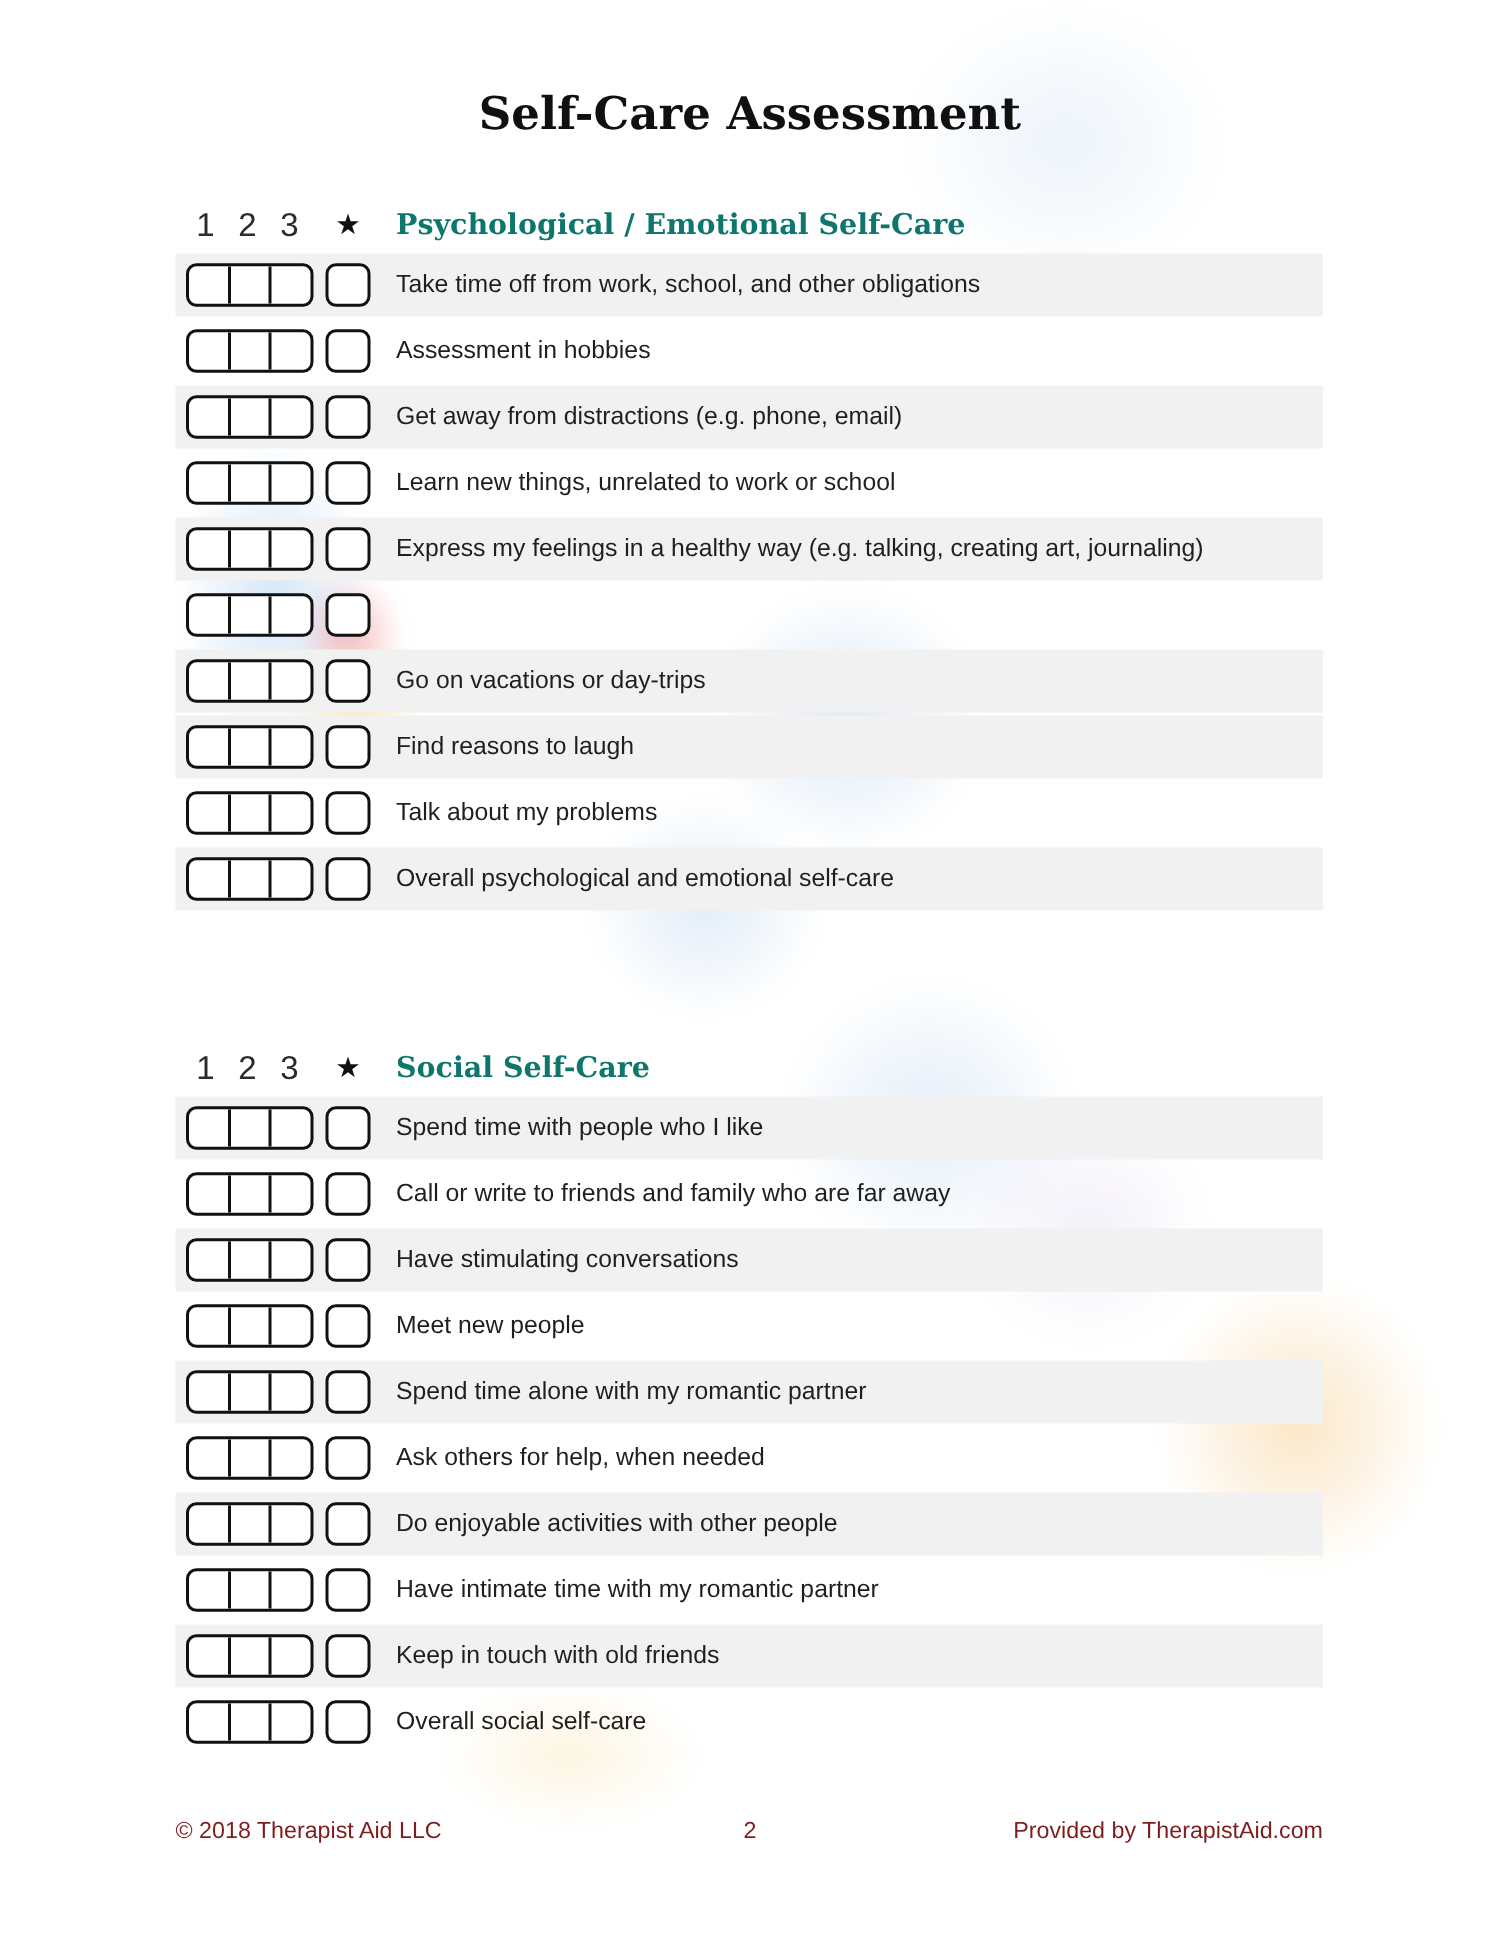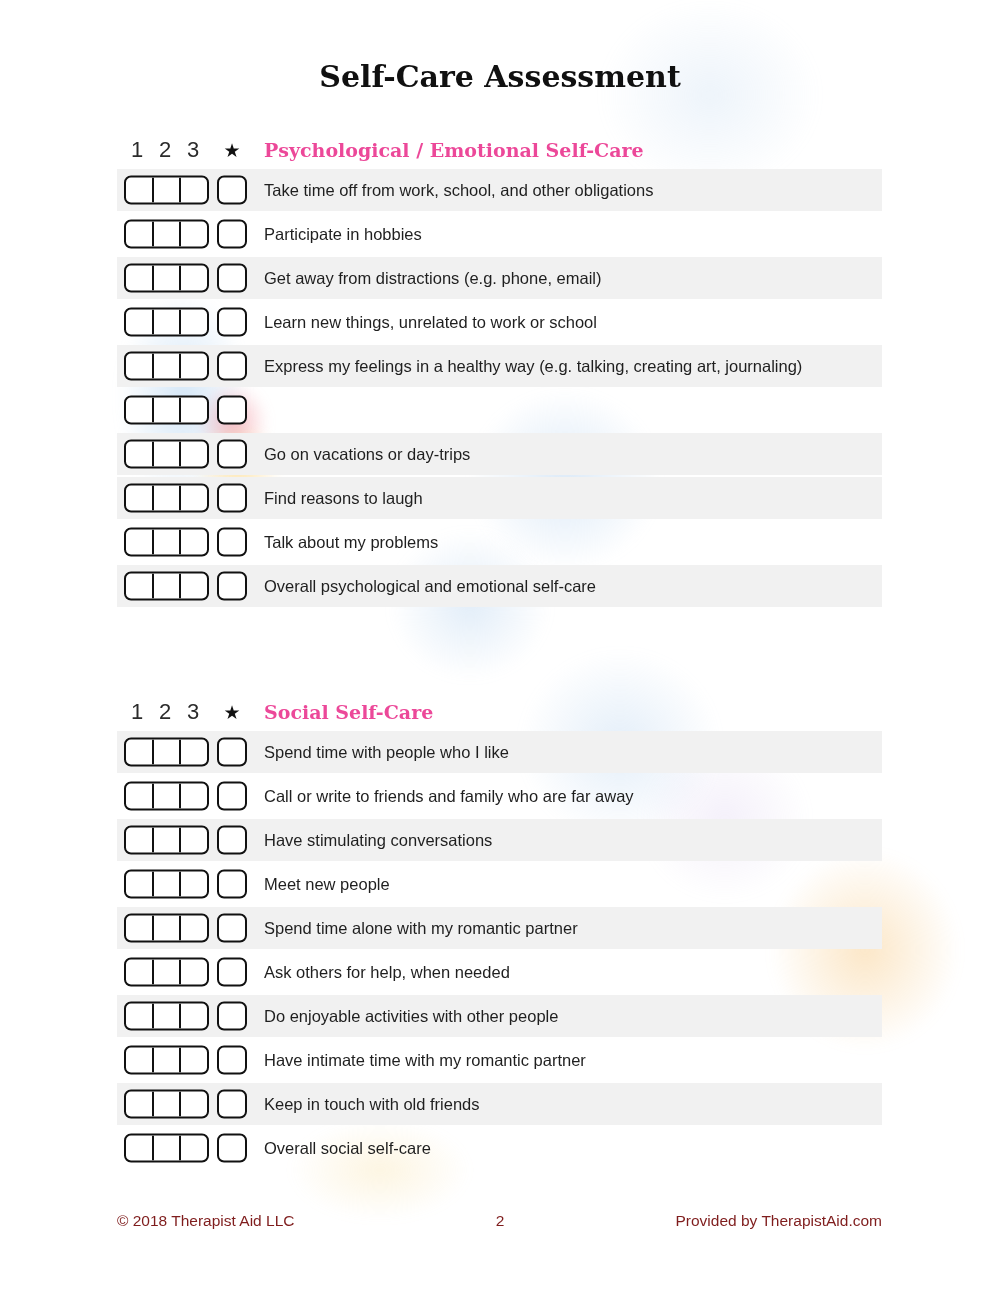--- a/index.html
+++ b/index.html
@@ -47,21 +47,21 @@
   .scale-num.i0{left:5px;}
   .scale-num.i1{left:33px;}
   .scale-num.i2{left:61px;}
   .scale-star{
     position:absolute;left:100px;width:30px;top:50%;transform:translateY(-50%);
     text-align:center;font-size:19px;color:#111;
   }
   .sec-title{
     position:absolute;left:147px;top:50%;transform:translateY(-50%);
     font-family:"DejaVu Serif","Liberation Serif",serif;
-    font-weight:700;font-size:19px;color:#ec4899;white-space:nowrap;
+    font-weight:700;font-size:19px;color:#0f766e;white-space:nowrap;
   }
 
   
   .row{position:relative;height:44px;}
   .row.stripe{
     background-image:linear-gradient(var(--stripe,#f1f1f1),var(--stripe,#f1f1f1));
     background-repeat:no-repeat;
     background-size:100% 42px;
     background-position:0 1px;
     padding-left:12px;
@@ -136,21 +136,21 @@
         </div>
         <div class="row">
           <div class="boxes">
             <div class="box-group">
               <span class="cell"></span>
               <span class="cell"></span>
               <span class="cell"></span>
             </div>
             <span class="single"></span>
           </div>
-          <span class="item-label">Participate in hobbies</span>
+          <span class="item-label">Assessment in hobbies</span>
         </div>
         <div class="row stripe">
           <div class="boxes">
             <div class="box-group">
               <span class="cell"></span>
               <span class="cell"></span>
               <span class="cell"></span>
             </div>
             <span class="single"></span>
           </div>

